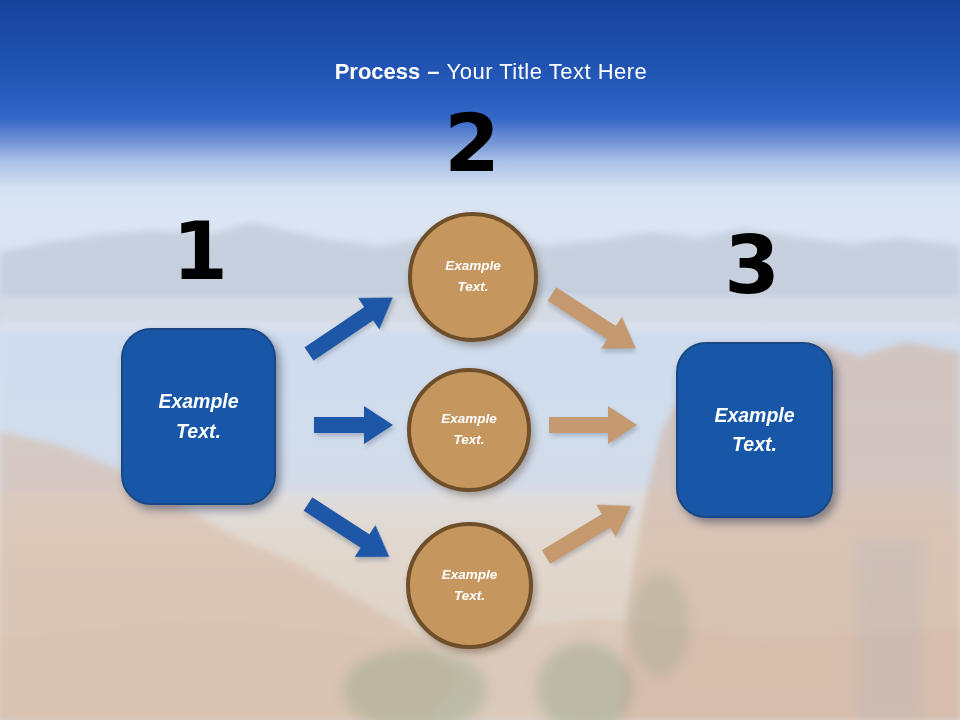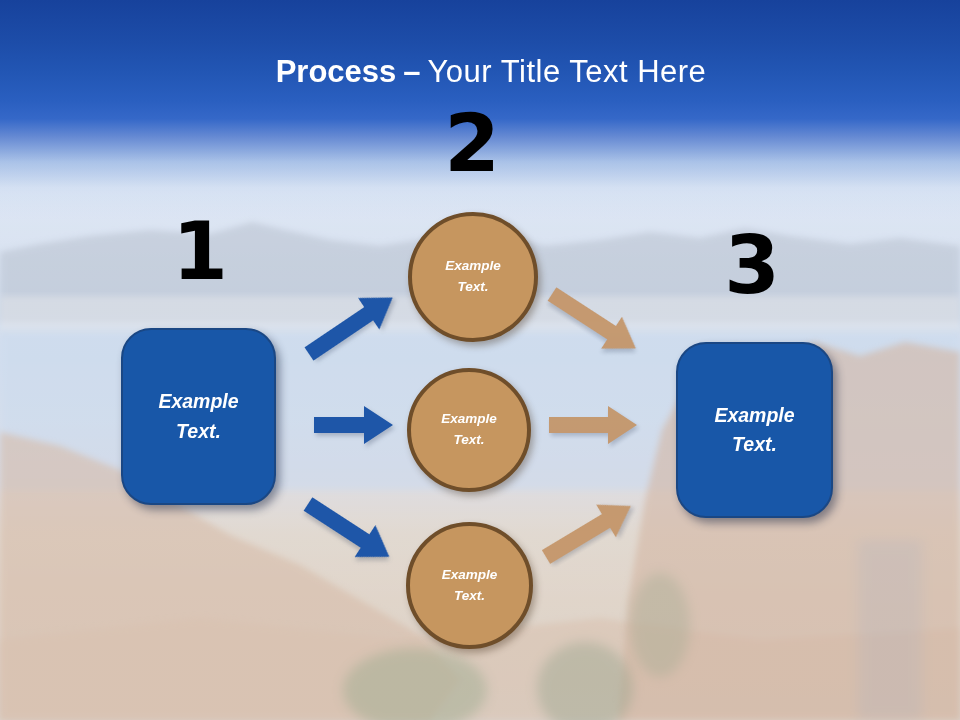--- a/index.html
+++ b/index.html
@@ -26,21 +26,21 @@
   .header-band{
     position:absolute;inset:0;pointer-events:none;
     background:linear-gradient(180deg,
       #17429c 0%, #1d4da9 6%, #2256b4 10%, #2a5fc0 14%, #3568c8 16.5%,
       rgba(80,120,205,.82) 19%, rgba(130,165,222,.5) 22.5%,
       rgba(185,205,235,.22) 26%, rgba(210,225,242,0) 30.5%);
   }
   
   .title{
     position:absolute;top:52px;left:0;width:960px;padding-left:22px;box-sizing:border-box;
-    text-align:center;color:#ffffff;font-size:31px;line-height:40px;white-space:nowrap;
+    text-align:center;color:#ffffff;font-size:22px;line-height:40px;white-space:nowrap;
   }
   .title .t-bold{font-weight:700;}
   .title .t-sep{font-weight:700;margin:0 7px;}
   .title .t-rest{font-weight:400;letter-spacing:.5px;}
   
   .num{
     position:absolute;font-family:"DejaVu Sans",sans-serif;
     font-weight:800;font-size:80px;line-height:1;color:#000;text-align:center;
   }
   #num-1{left:140px;top:212px;width:120px;}

